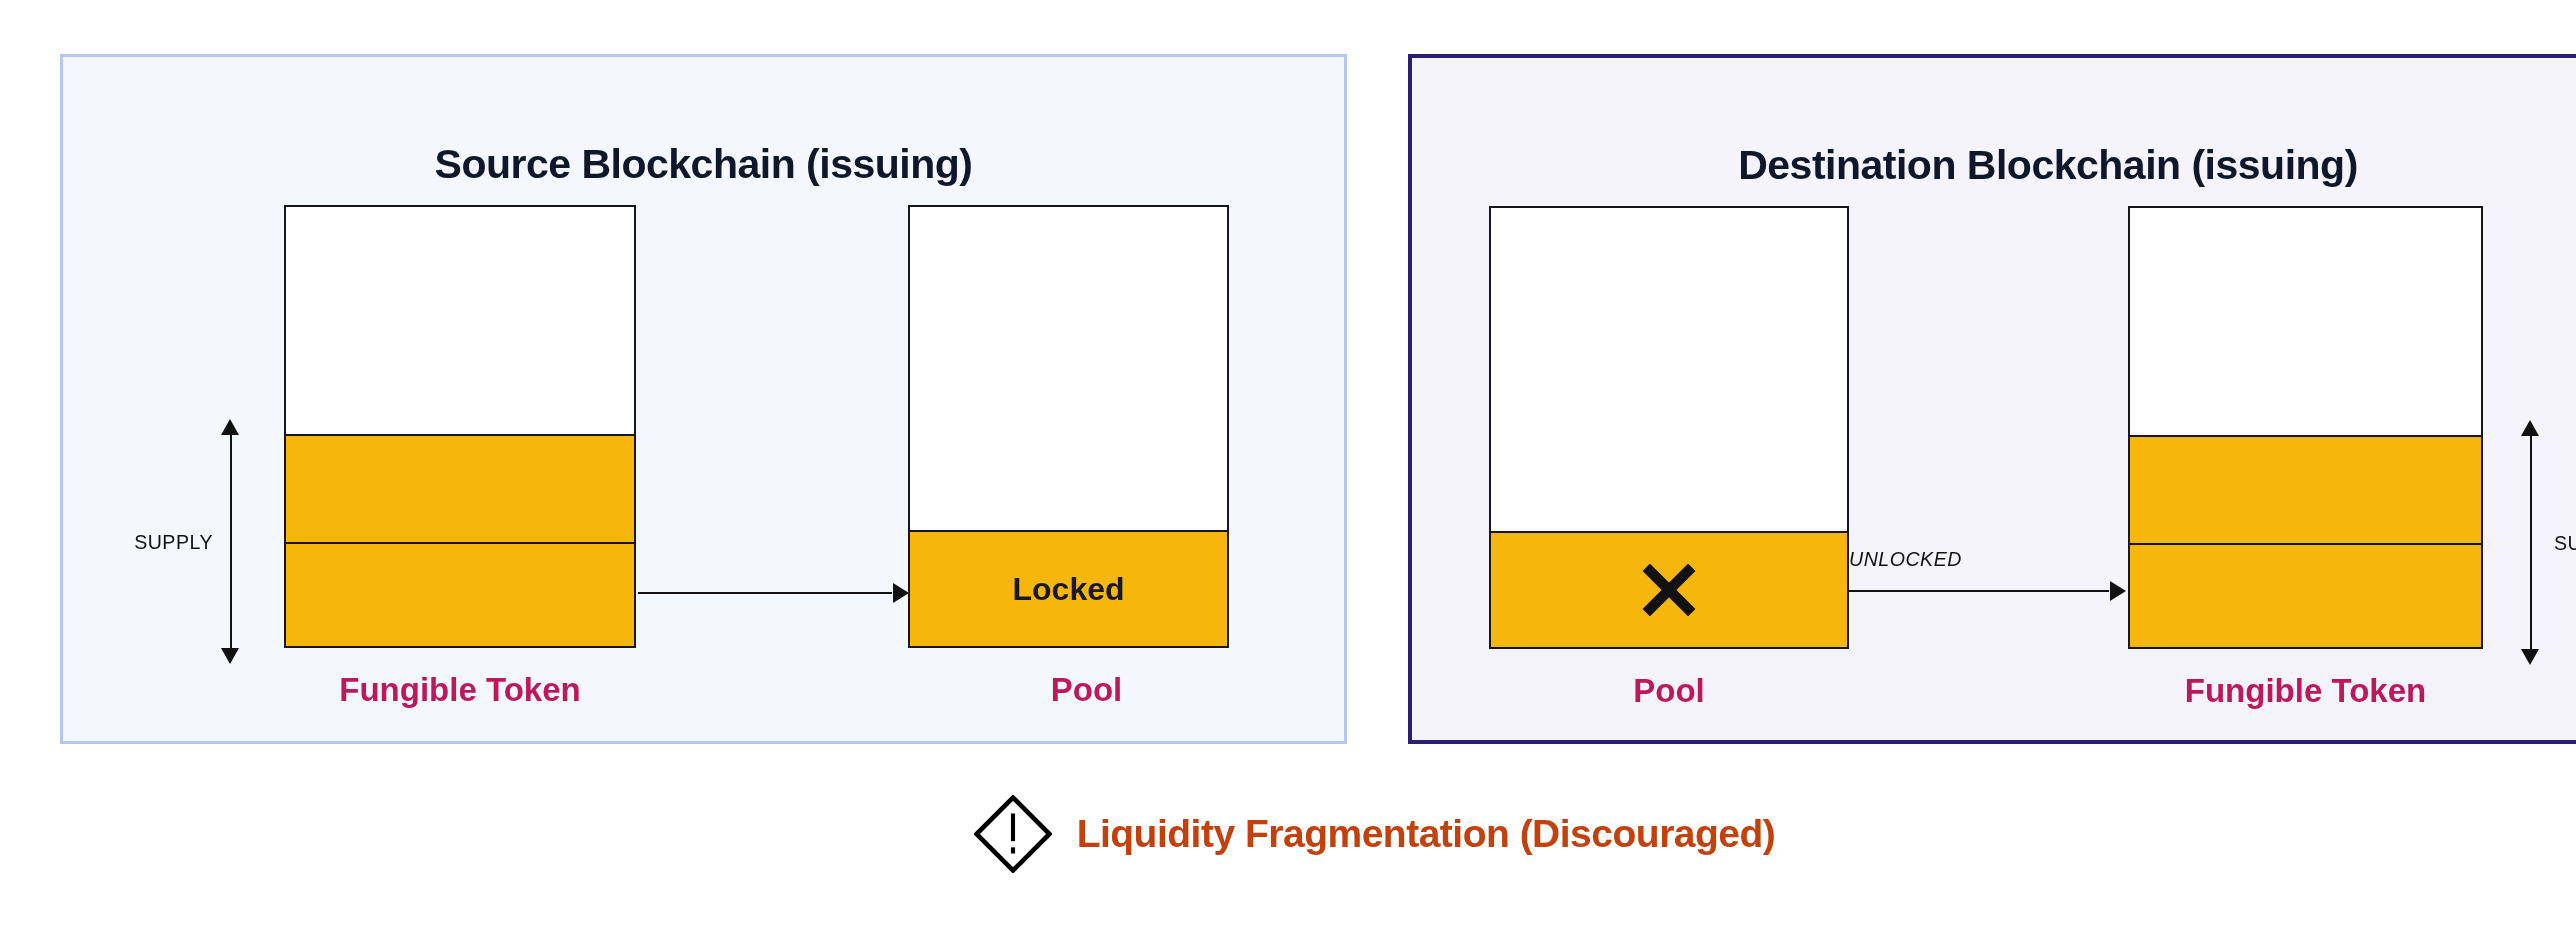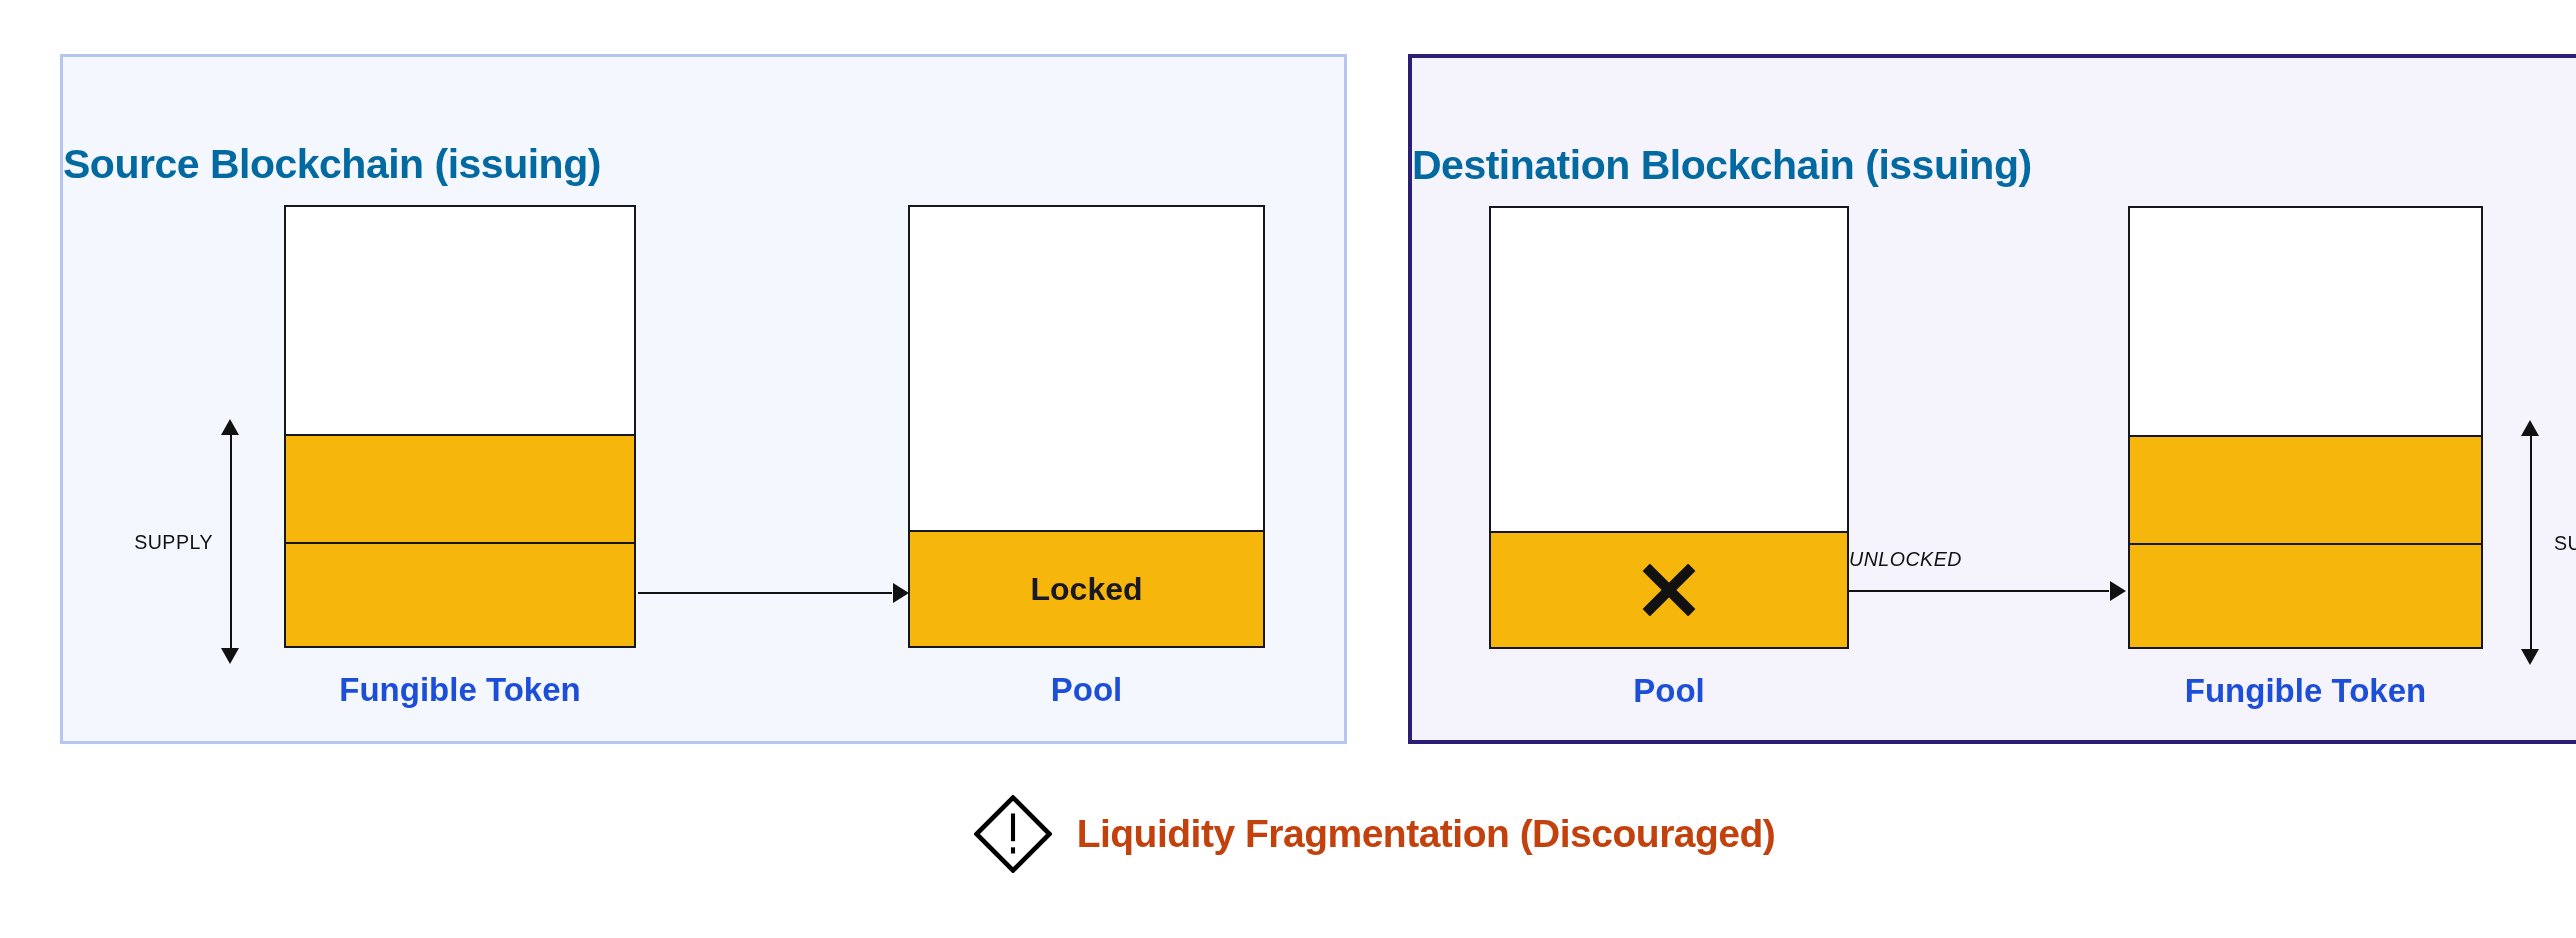--- a/index.html
+++ b/index.html
@@ -13,31 +13,31 @@
     --dst-bg:#f5f3fc;
   }
   html,body{margin:0;padding:0;background:var(--page-bg);}
   body{font-family:"Liberation Sans","DejaVu Sans",sans-serif;color:var(--ink);}
   .canvas{position:relative;width:2749px;height:938px;background:var(--page-bg);overflow:hidden;}
 
   .panel{position:absolute;top:54px;height:690px;box-sizing:border-box;}
   .panel.source{left:60px;width:1287px;background:var(--src-bg);border:3.1px solid var(--src-border);}
   .panel.destination{left:1408px;width:1280px;background:var(--dst-bg);border:4.1px solid var(--dst-border);}
 
-  .panel-title{position:absolute;left:0;right:0;top:52px;text-align:left;
-    font-size:41px;font-weight:700;letter-spacing:-0.5px;color:#0369a1;white-space:nowrap;margin-top:32px;}
+  .panel-title{position:absolute;left:0;right:0;top:52px;text-align:center;
+    font-size:41px;font-weight:700;letter-spacing:-0.5px;color:#0f172a;white-space:nowrap;margin-top:32px;}
 
   .bar{position:absolute;top:148px;height:443px;box-sizing:border-box;
     border:2.1px solid var(--bar-border);background:#ffffff;display:flex;flex-direction:column;}
   .bar .space{flex:1 1 auto;background:#ffffff;}
   .bar .fill{box-sizing:border-box;background:var(--token-fill);border-top:2.1px solid var(--bar-border);
     display:flex;align-items:center;justify-content:center;}
 
   .bar-label{position:absolute;top:614px;text-align:center;font-size:33px;font-weight:600;
-    color:#1d4ed8;white-space:nowrap;}
+    color:#be185d;white-space:nowrap;}
 
   .locked-text{font-size:32px;font-weight:600;color:#181826;}
 
   .small-caps-label{position:absolute;font-size:19.6px;font-weight:500;letter-spacing:0.5px;color:#111;white-space:nowrap;}
 
   
   .h-arrow{position:absolute;height:2.1px;background:#111;}
   .h-arrow .head{position:absolute;right:-16.5px;top:-9.3px;width:0;height:0;
     border-top:10.3px solid transparent;border-bottom:10.3px solid transparent;border-left:16.5px solid #111;}
 
@@ -72,21 +72,21 @@
       <div class="space"></div>
       <div class="fill" style="height:108px;"></div>
       <div class="fill" style="height:104px;"></div>
     </div>
     <div class="bar-label" style="left:221px;width:352px;">Fungible Token</div>
 
     <div class="h-arrow" style="left:575px;top:535px;width:254px;">
       <span class="head"></span>
     </div>
 
-    <div class="bar" style="left:845px;width:357px;gap:32px;">
+    <div class="bar" style="left:845px;width:321px;gap:32px;">
       <div class="space"></div>
       <div class="fill" style="height:116px;">
         <span class="locked-text">Locked</span>
       </div>
     </div>
     <div class="bar-label" style="left:845px;width:357px;">Pool</div>
   </section>
 
   <section class="panel destination">
     <h2 class="panel-title">Destination Blockchain (issuing)</h2>

